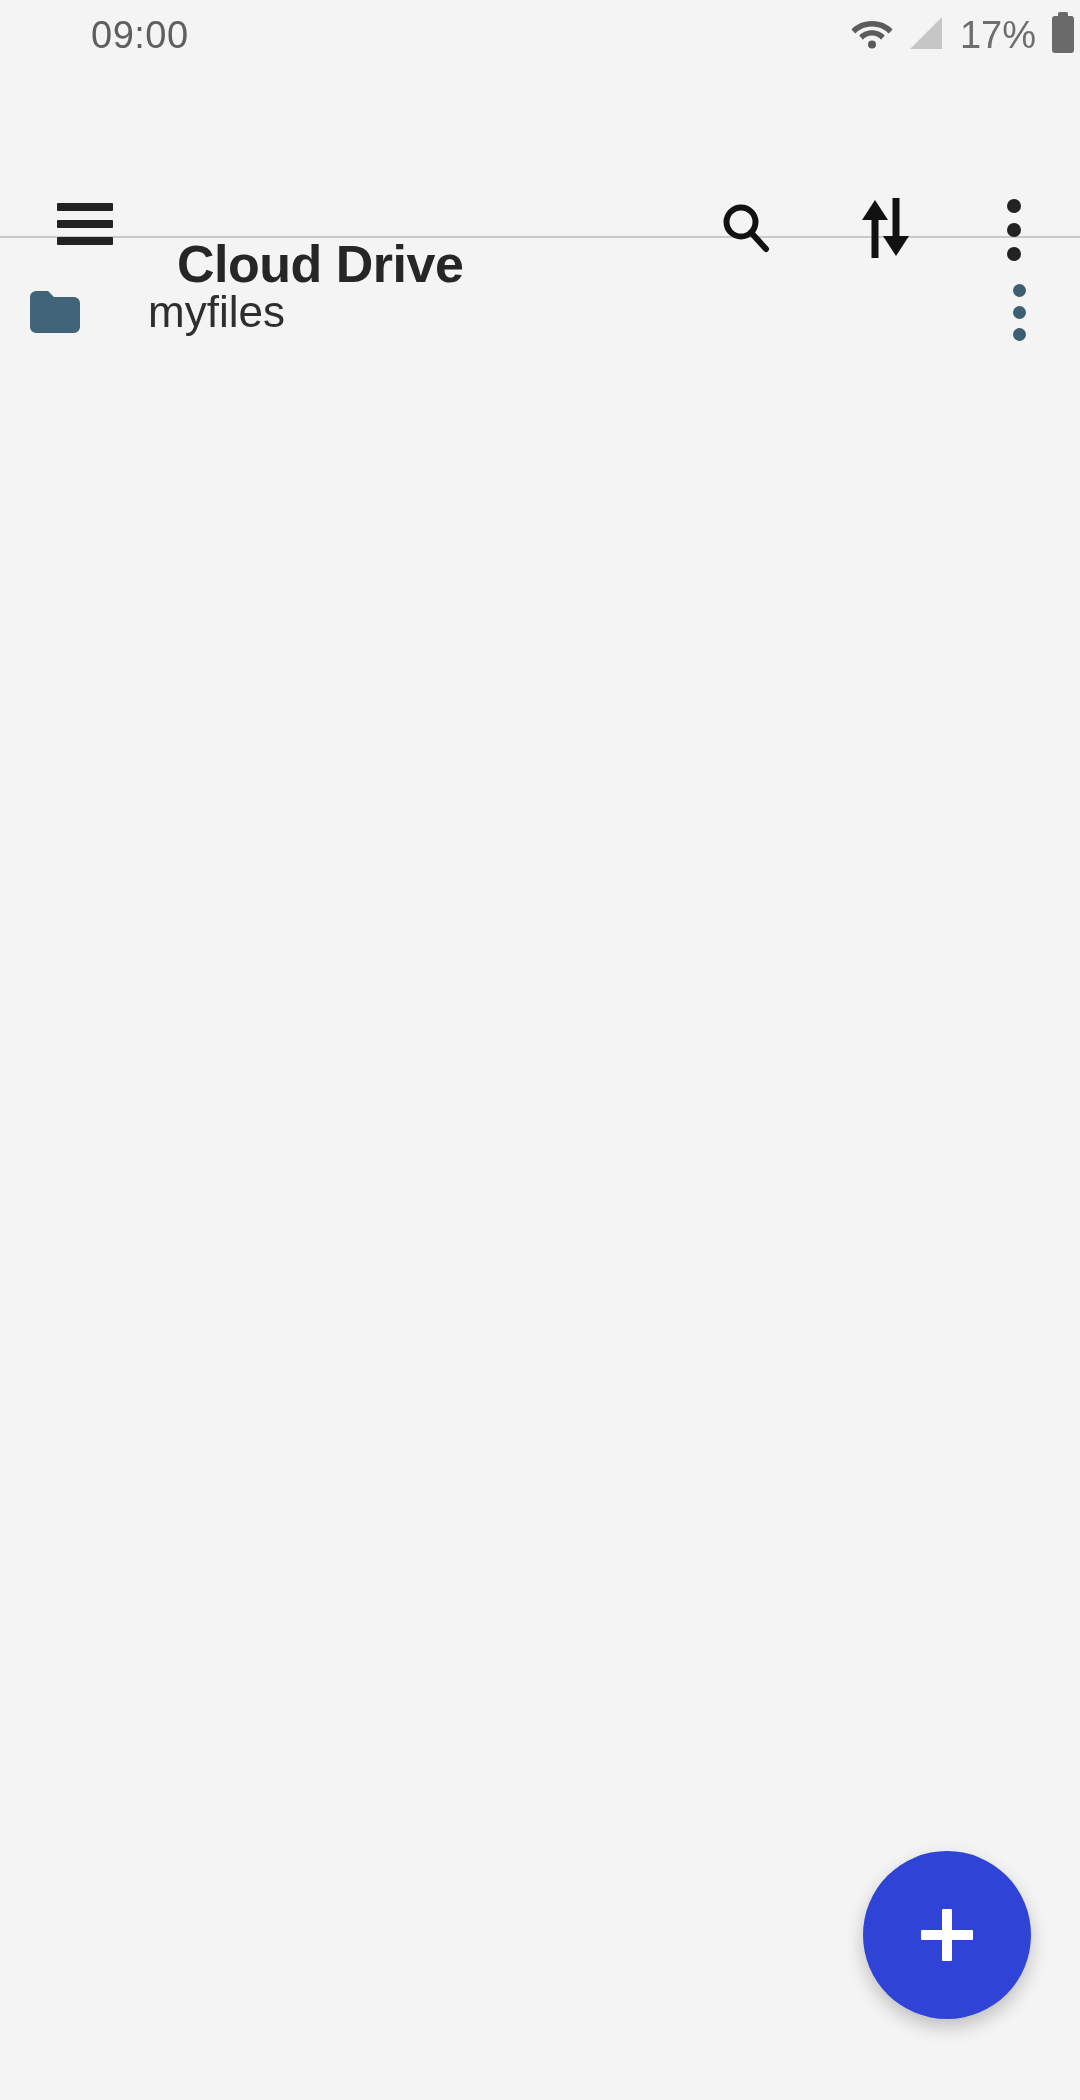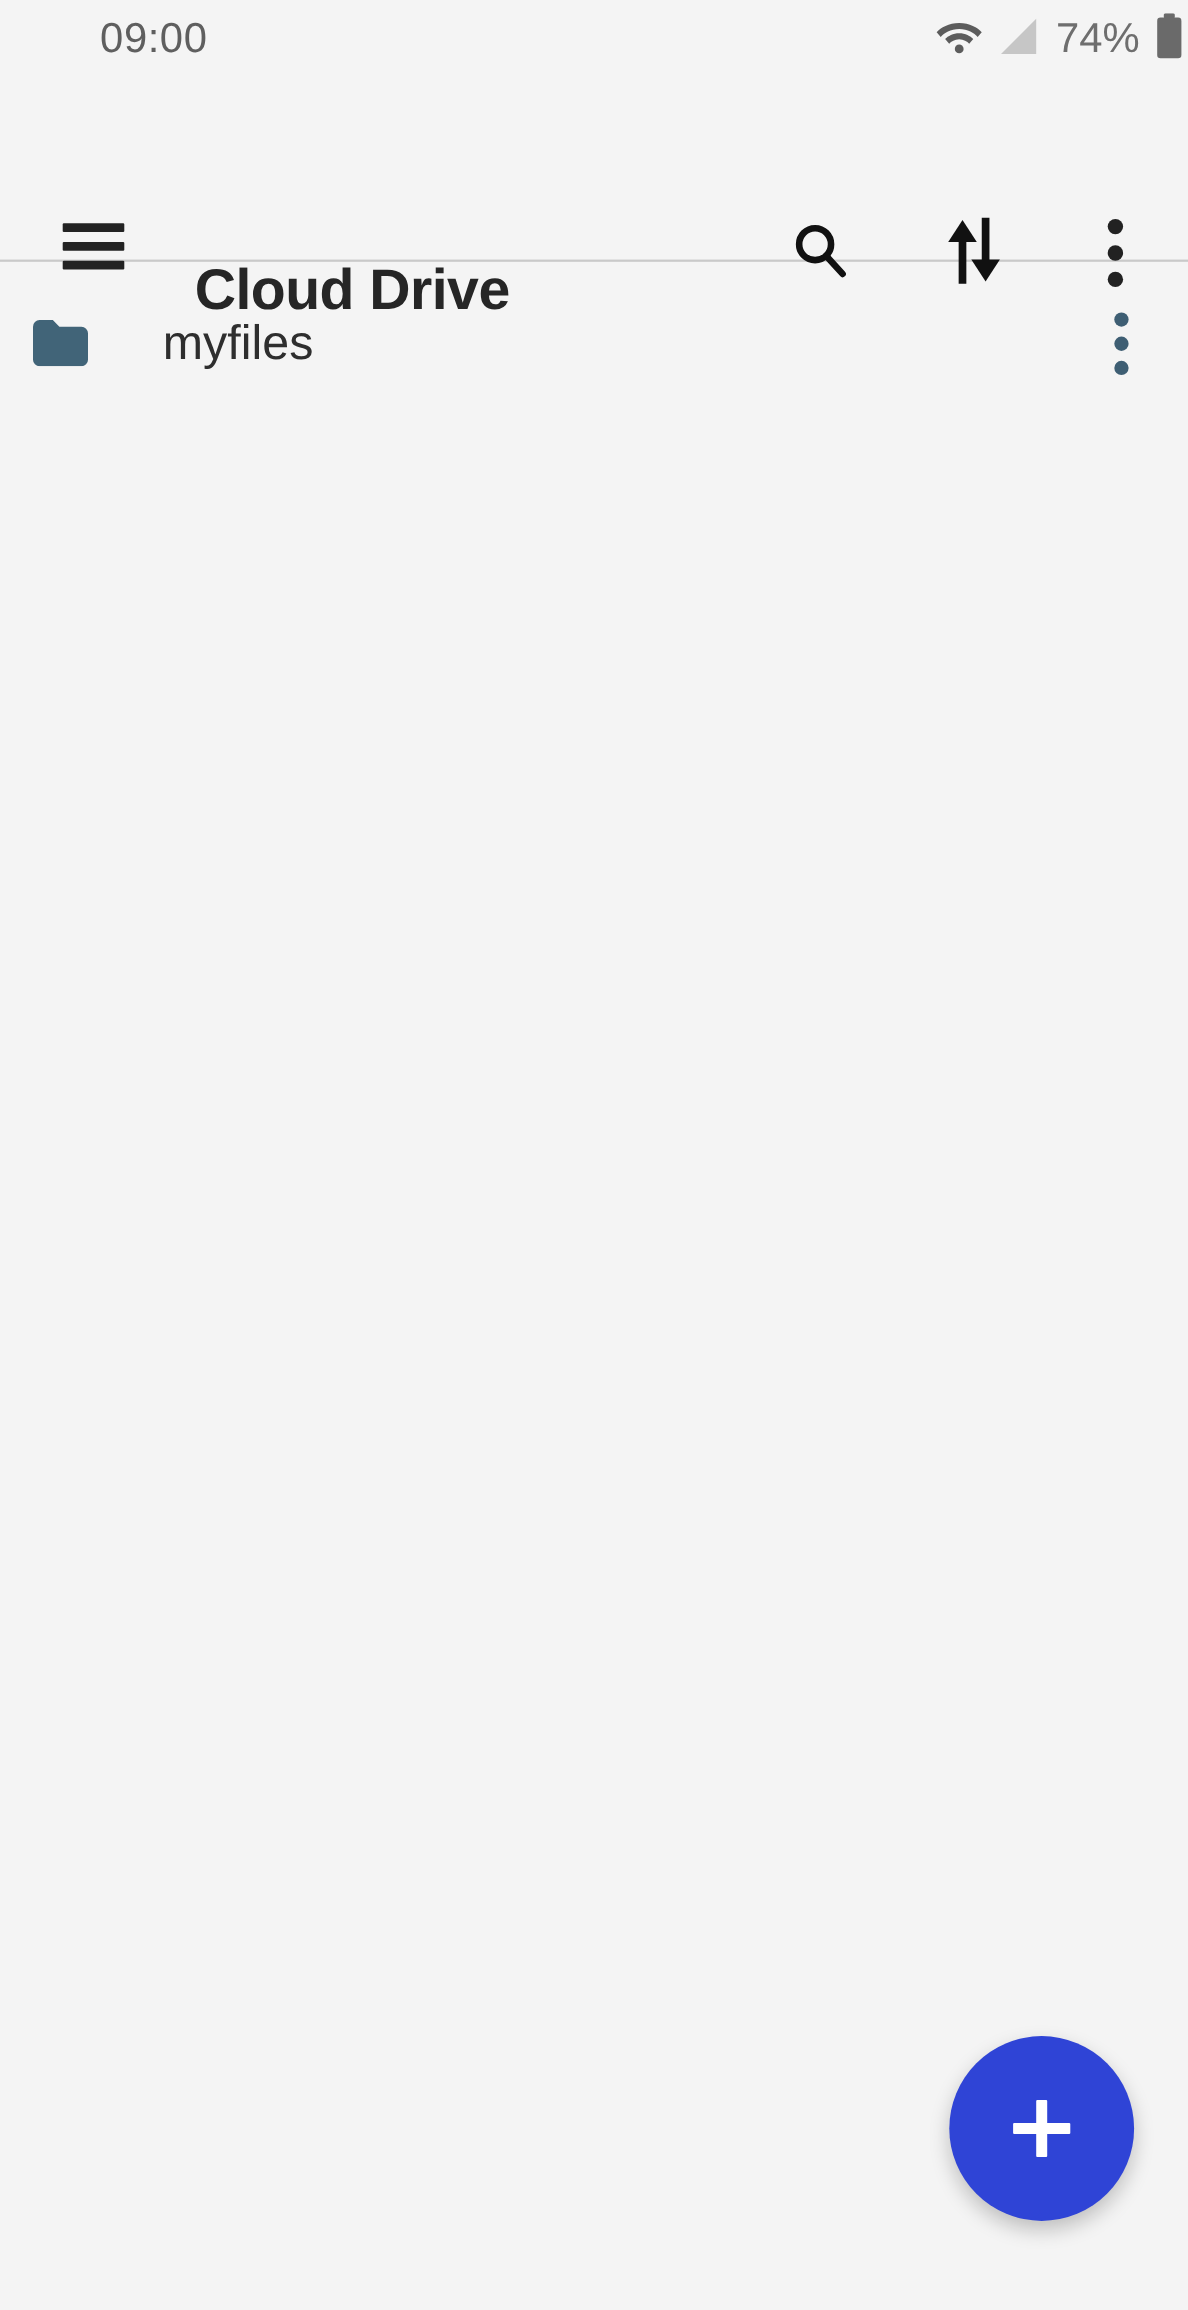--- a/index.html
+++ b/index.html
@@ -218,21 +218,21 @@
         <path d="M22 5 C12.5 5 5.2 9.2 1.5 13.4 L5.2 17.6 C8.2 14.1 14.3 10.4 22 10.4 C29.7 10.4 35.8 14.1 38.8 17.6 L42.5 13.4 C38.8 9.2 31.5 5 22 5 Z" fill="#5c5c5c"></path>
         <path d="M22 14.2 C16.4 14.2 11.8 16.7 9.2 19.5 L12.9 23.7 C14.8 21.6 18 19.6 22 19.6 C26 19.6 29.2 21.6 31.1 23.7 L34.8 19.5 C32.2 16.7 27.6 14.2 22 14.2 Z" fill="#5c5c5c"></path>
         <circle cx="22" cy="28.5" r="4" fill="#5c5c5c"></circle>
       </svg>
     </span>
     <span class="ico-signal">
       <svg width="40" height="36" viewBox="0 0 40 36">
         <path d="M36 2 L36 34 L4 34 Z" fill="#c6c6c6"></path>
       </svg>
     </span>
-    <span class="status-pct">74%</span>
+    <span class="status-pct">17%</span>
     <span class="ico-battery">
       <svg width="26" height="42" viewBox="0 0 26 42">
         <rect x="8" y="0" width="10" height="5" rx="1.5" fill="#6a6a6a"></rect>
         <rect x="2" y="4" width="22" height="37" rx="3" fill="#6a6a6a"></rect>
       </svg>
     </span>
   </div>
 </div>
 
 <div class="app-bar">

